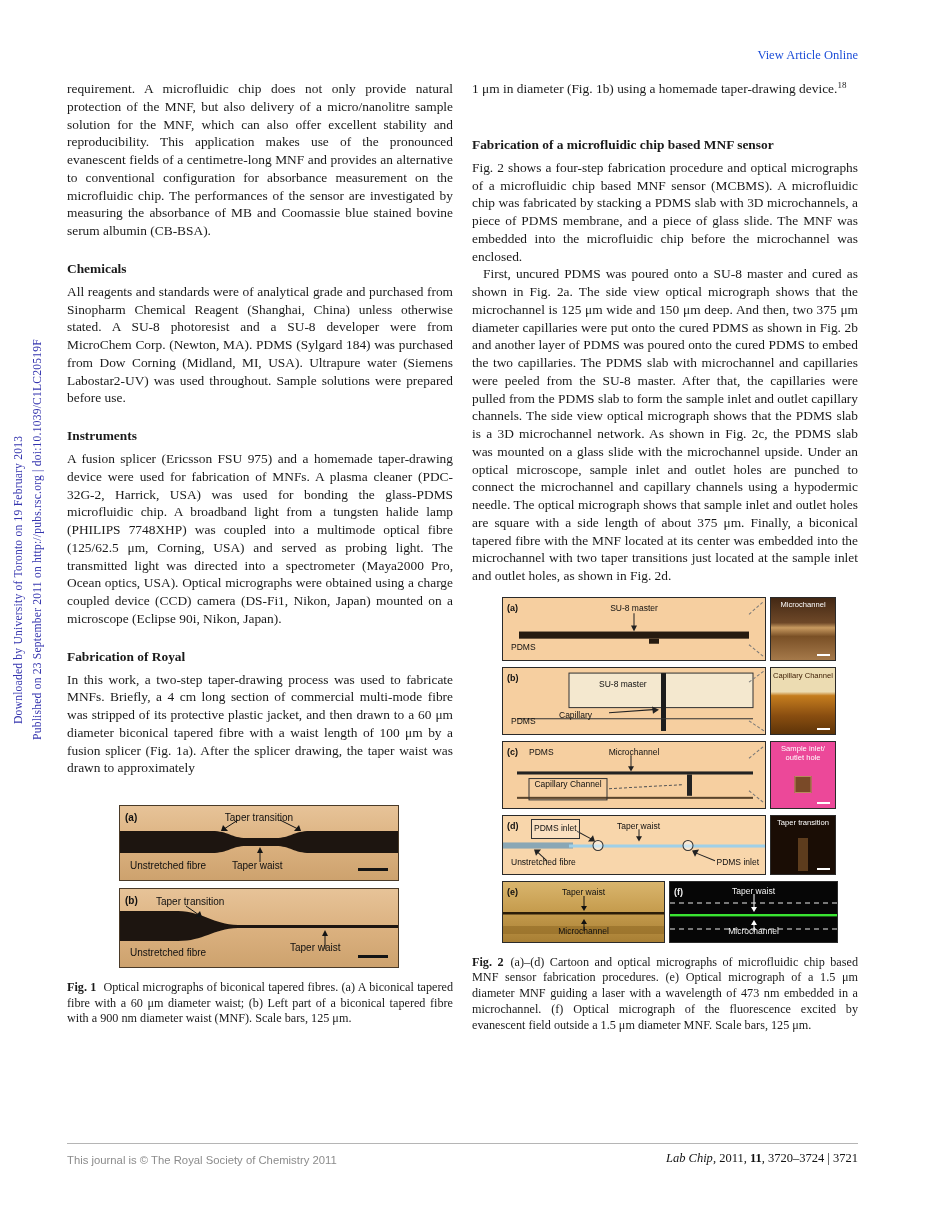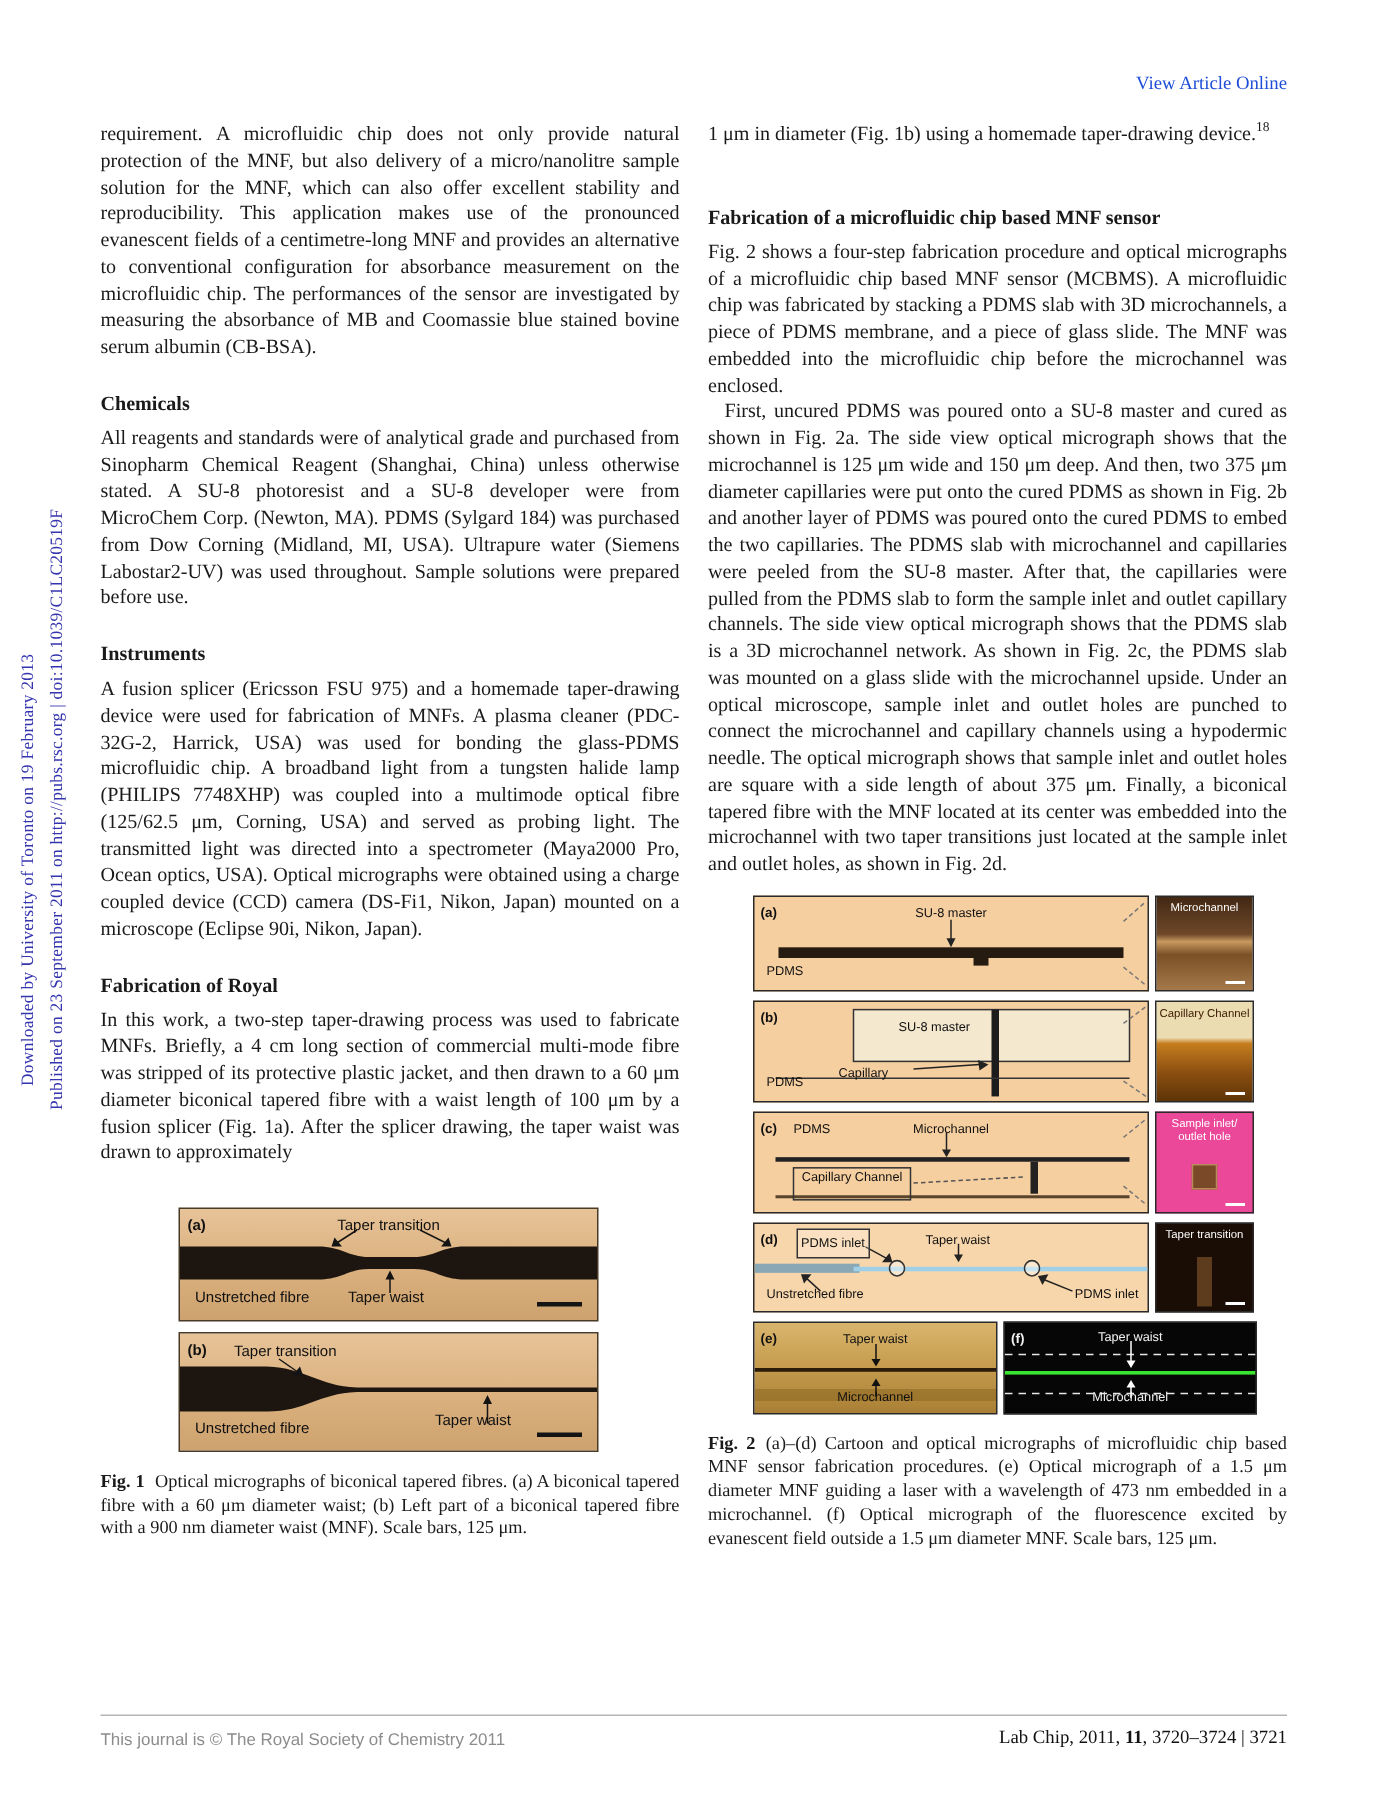--- a/index.html
+++ b/index.html
@@ -47,21 +47,21 @@
   .f2f{position:relative;flex:0 0 167px;border:1px solid #2a2a2a;background:#060606}
   .elab{position:absolute;font-family:"Liberation Sans",sans-serif;font-size:8.5px;color:#101010;white-space:nowrap}
   .elab.light{color:#f2f2f2}
   .eplab{position:absolute;font-family:"Liberation Sans",sans-serif;font-size:9px;font-weight:bold;color:#101010}
   .eplab.light{color:#f2f2f2}
   
   .footer{position:absolute;left:67px;top:1143px;width:791px;border-top:1px solid #b5b5b5;
           padding-top:7px;display:flex;justify-content:space-between;align-items:flex-end}
   .footer-left{font-family:"Liberation Sans",sans-serif;font-size:11.3px;color:#8c8c8c}
   .footer-right{font-size:12.5px;color:#111}
-  .footer-right .it{}
+  .footer-right .it{font-style:italic}
   .footer-right .bd{font-weight:bold}
 </style>
 </head>
 <body>
 
 <a class="view-link">View Article Online</a>
 <div class="side side1">Downloaded by University of Toronto on 19 February 2013</div>
 <div class="side side2">Published on 23 September 2011 on http://pubs.rsc.org | doi:10.1039/C1LC20519F</div>
 
 <div class="col col-left">

